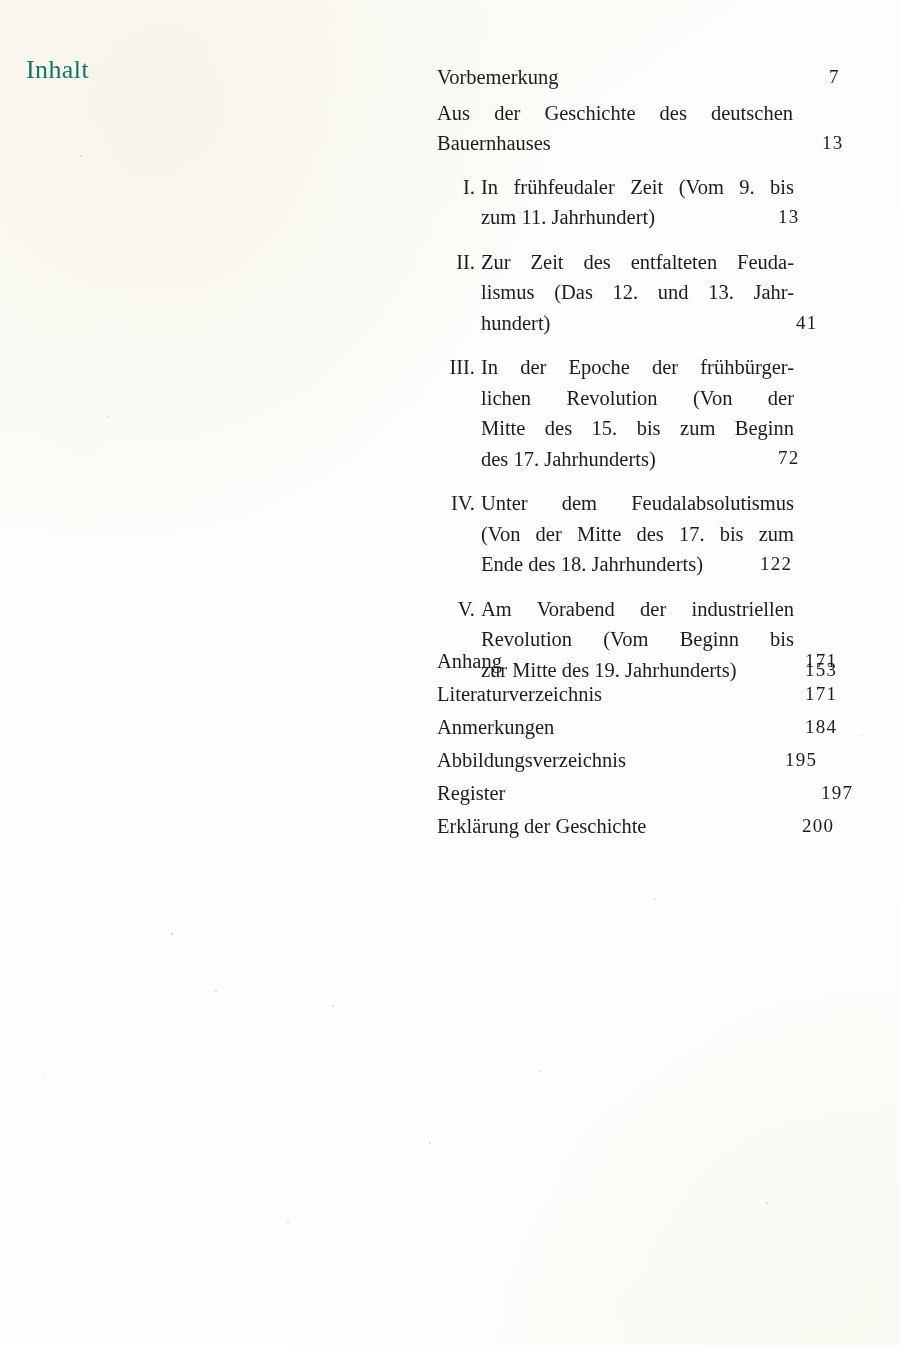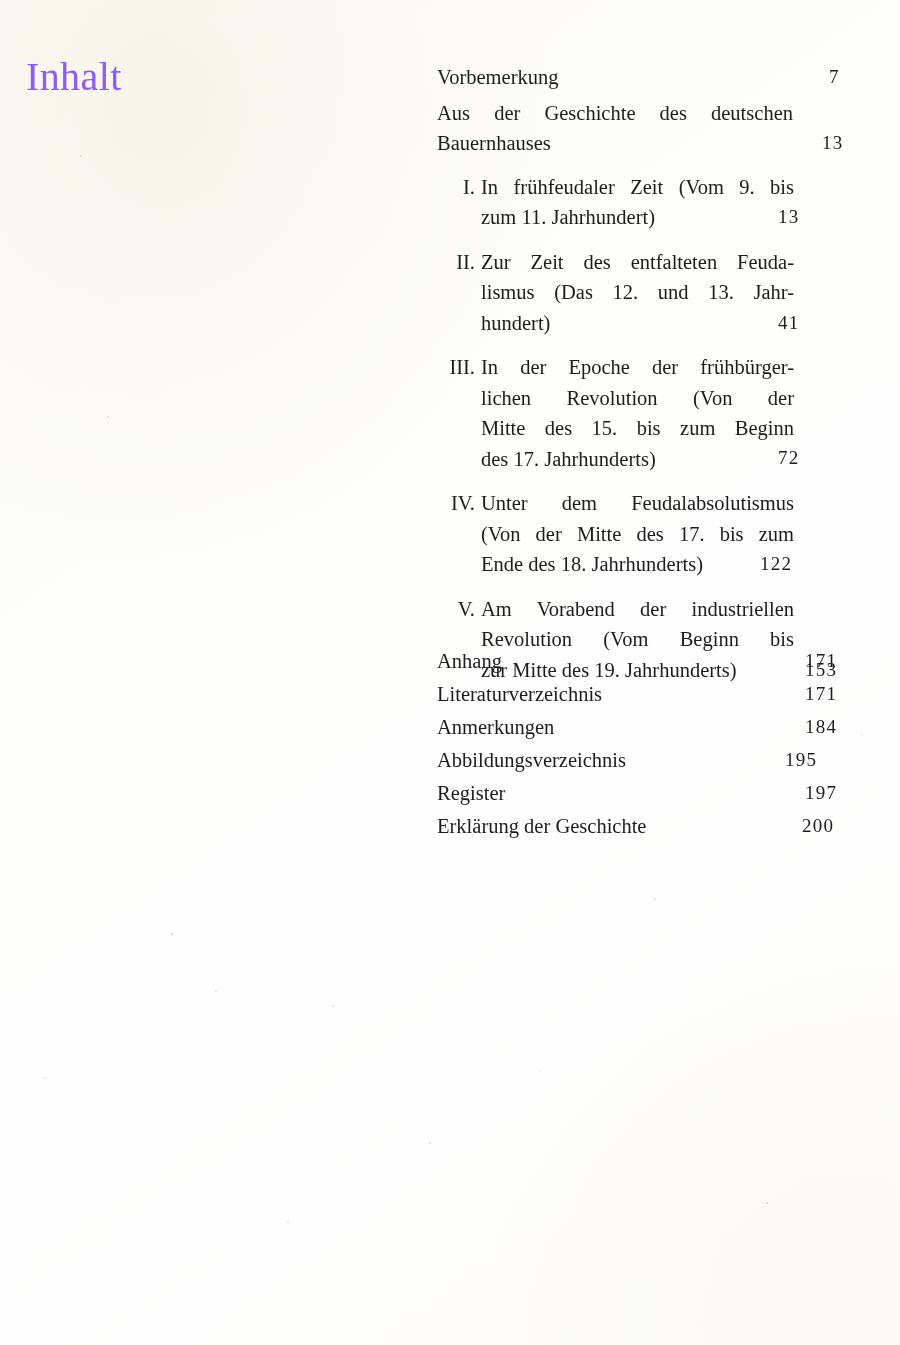--- a/index.html
+++ b/index.html
@@ -37,24 +37,24 @@
   .page {
     position: absolute;
     inset: 0;
   }
 
   
   .toc-title {
     position: absolute;
     left: 26px;
     top: 57px;
-    font-size: 40px;
+    font-size: 26px;
     line-height: 1;
     letter-spacing: 0.4px;
-    color: #8b5cf6;
+    color: #0f766e;
     font-weight: normal;
     margin: 0;
   }
 
   
   .entries {
     position: absolute;
     left: 437px;
     top: 62px;
     width: 412px;
@@ -192,21 +192,21 @@
       <span class="pageno" style="left:341px; top:30px;">13</span>
     </div>
 
     <div class="row sec">
       <span class="numeral">II.</span>
       <div class="text">
         <span class="ln justify">Zur Zeit des entfalteten Feuda-</span>
         <span class="ln justify">lismus (Das 12. und 13. Jahr-</span>
         <span class="ln">hundert)</span>
       </div>
-      <span class="pageno" style="left:341px; top:61px;">41</span>
+      <span class="pageno" style="left:359px; top:61px;">41</span>
     </div>
 
     <div class="row sec">
       <span class="numeral">III.</span>
       <div class="text">
         <span class="ln justify">In der Epoche der frühbürger-</span>
         <span class="ln justify">lichen Revolution (Von der</span>
         <span class="ln justify">Mitte des 15. bis zum Beginn</span>
         <span class="ln">des 17. Jahrhunderts)</span>
       </div>
@@ -252,21 +252,21 @@
       <span class="pg" style="left:368px;">184</span>
     </div>
 
     <div class="bm-row">
       <span class="label">Abbildungsverzeichnis</span>
       <span class="pg" style="left:348px;">195</span>
     </div>
 
     <div class="bm-row">
       <span class="label">Register</span>
-      <span class="pg" style="left:368px;">197</span>
+      <span class="pg" style="left:384px;">197</span>
     </div>
 
     <div class="bm-row">
       <span class="label">Erklärung der Geschichte</span>
       <span class="pg" style="left:365px;">200</span>
     </div>
 
   </div>
 
 </div>

